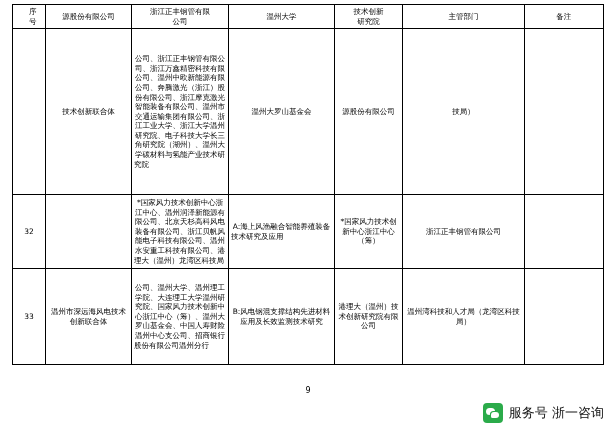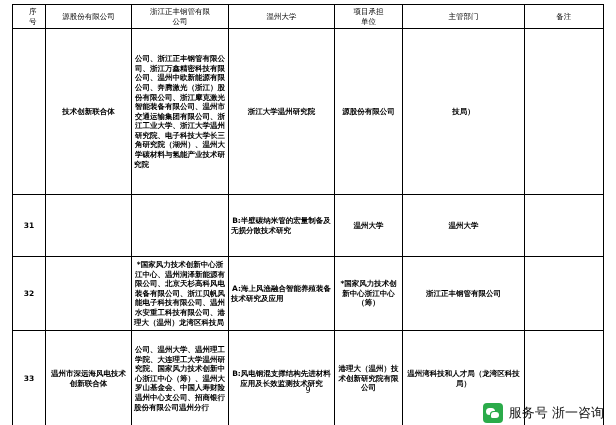--- a/index.html
+++ b/index.html
@@ -30,21 +30,20 @@
   table.doc-table th,
   table.doc-table td {
     border: 1px solid #000000;
     font-size: 7.5px;
     line-height: 1.28;
     padding: 1px 2px;
     vertical-align: middle;
     text-align: center;
     word-break: break-all;
     overflow: hidden;
-    font-weight: bold;
   }
   table.doc-table th {
     font-weight: normal;
     height: 16px;
     padding: 2px 16px;
   }
   .col-seq   { width: 30px; }
   .col-name  { width: 78px; }
   .col-unit  { width: 88px; }
   .col-sub   { width: 96px; }
@@ -127,42 +126,33 @@
       <col class="col-under">
         <col class="col-dept">
         <col class="col-note">
     </colgroup>
     <thead>
       <tr>
         <th>序号</th>
         <th>源股份有限公司</th>
         <th>浙江正丰钢管有限公司</th>
         <th>温州大学</th>
-        <th>项目承担单位</th>
+        <th>技术创新研究院</th>
         <th>主管部门</th>
         <th>备注</th>
       </tr>
     </thead>
     <tbody>
       <tr style="height:166px;">
         <td></td>
         <td class="cell-center-top">技术创新联合体</td>
         <td class="cell-left">公司、浙江正丰钢管有限公司、浙江万鑫精密科技有限公司、温州中欧新能源有限公司、奔腾激光（浙江）股份有限公司、浙江摩克激光智能装备有限公司、温州市交通运输集团有限公司、浙江工业大学、浙江大学温州研究院、电子科技大学长三角研究院（湖州）、温州大学碳材料与氢能产业技术研究院</td>
-        <td class="cell-center-top">浙江大学温州研究院</td>
+        <td class="cell-center-top">温州大罗山基金会</td>
         <td class="cell-center-top">源股份有限公司</td>
         <td class="cell-center-top">技局）</td>
-        <td></td>
-      </tr>
-      <tr style="height:62px;">
-        <td>31</td>
-        <td></td>
-        <td></td>
-        <td class="cell-left">B:半壁碳纳米管的宏量制备及无损分散技术研究</td>
-        <td>温州大学</td>
-        <td>温州大学</td>
         <td></td>
       </tr>
       <tr style="height:74px;">
         <td>32</td>
         <td></td>
         <td class="cell-left">*国家风力技术创新中心浙江中心、温州润泽新能源有限公司、北京天杉高科风电装备有限公司、浙江贝帆风能电子科技有限公司、温州水安重工科技有限公司、港理大（温州）龙湾区科技局</td>
         <td class="cell-left">A:海上风渔融合智能养殖装备技术研究及应用</td>
         <td class="cell-center-top">*国家风力技术创新中心浙江中心（筹）</td>
         <td class="cell-center-top">浙江正丰钢管有限公司</td>
         <td></td>

